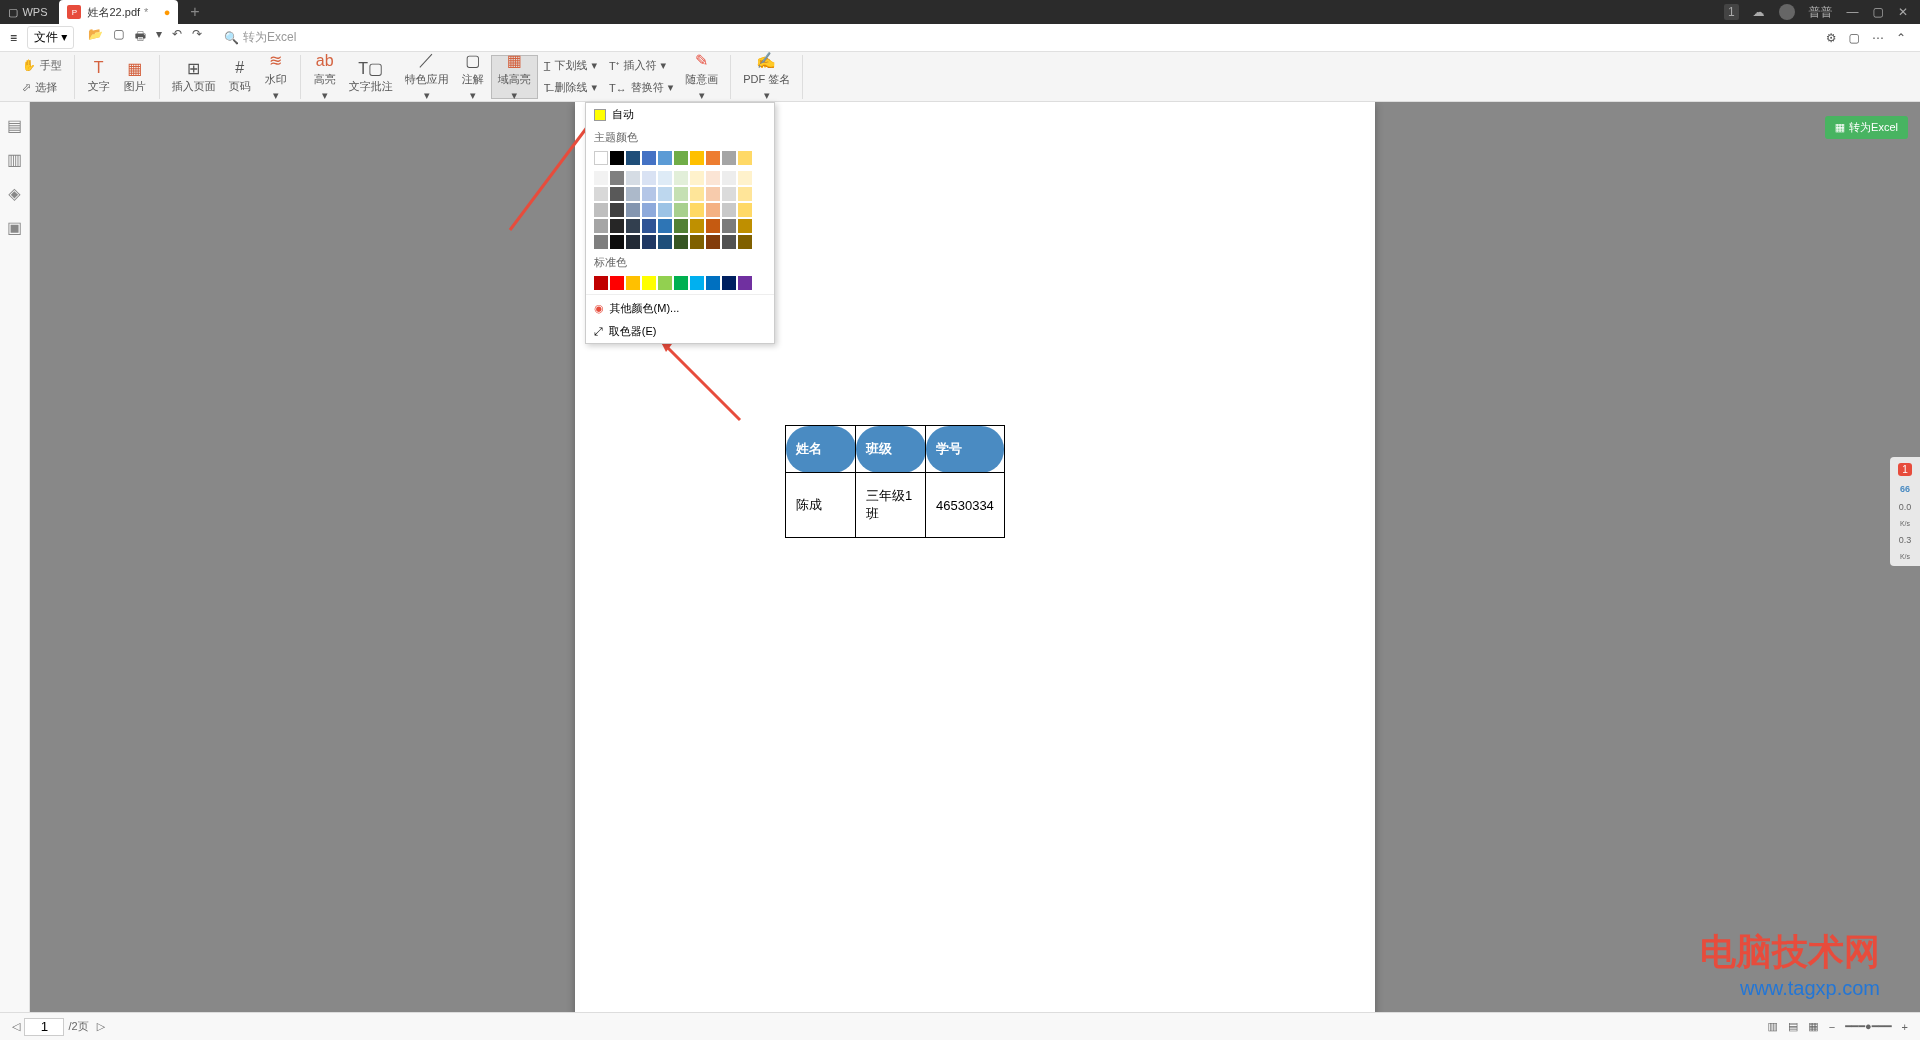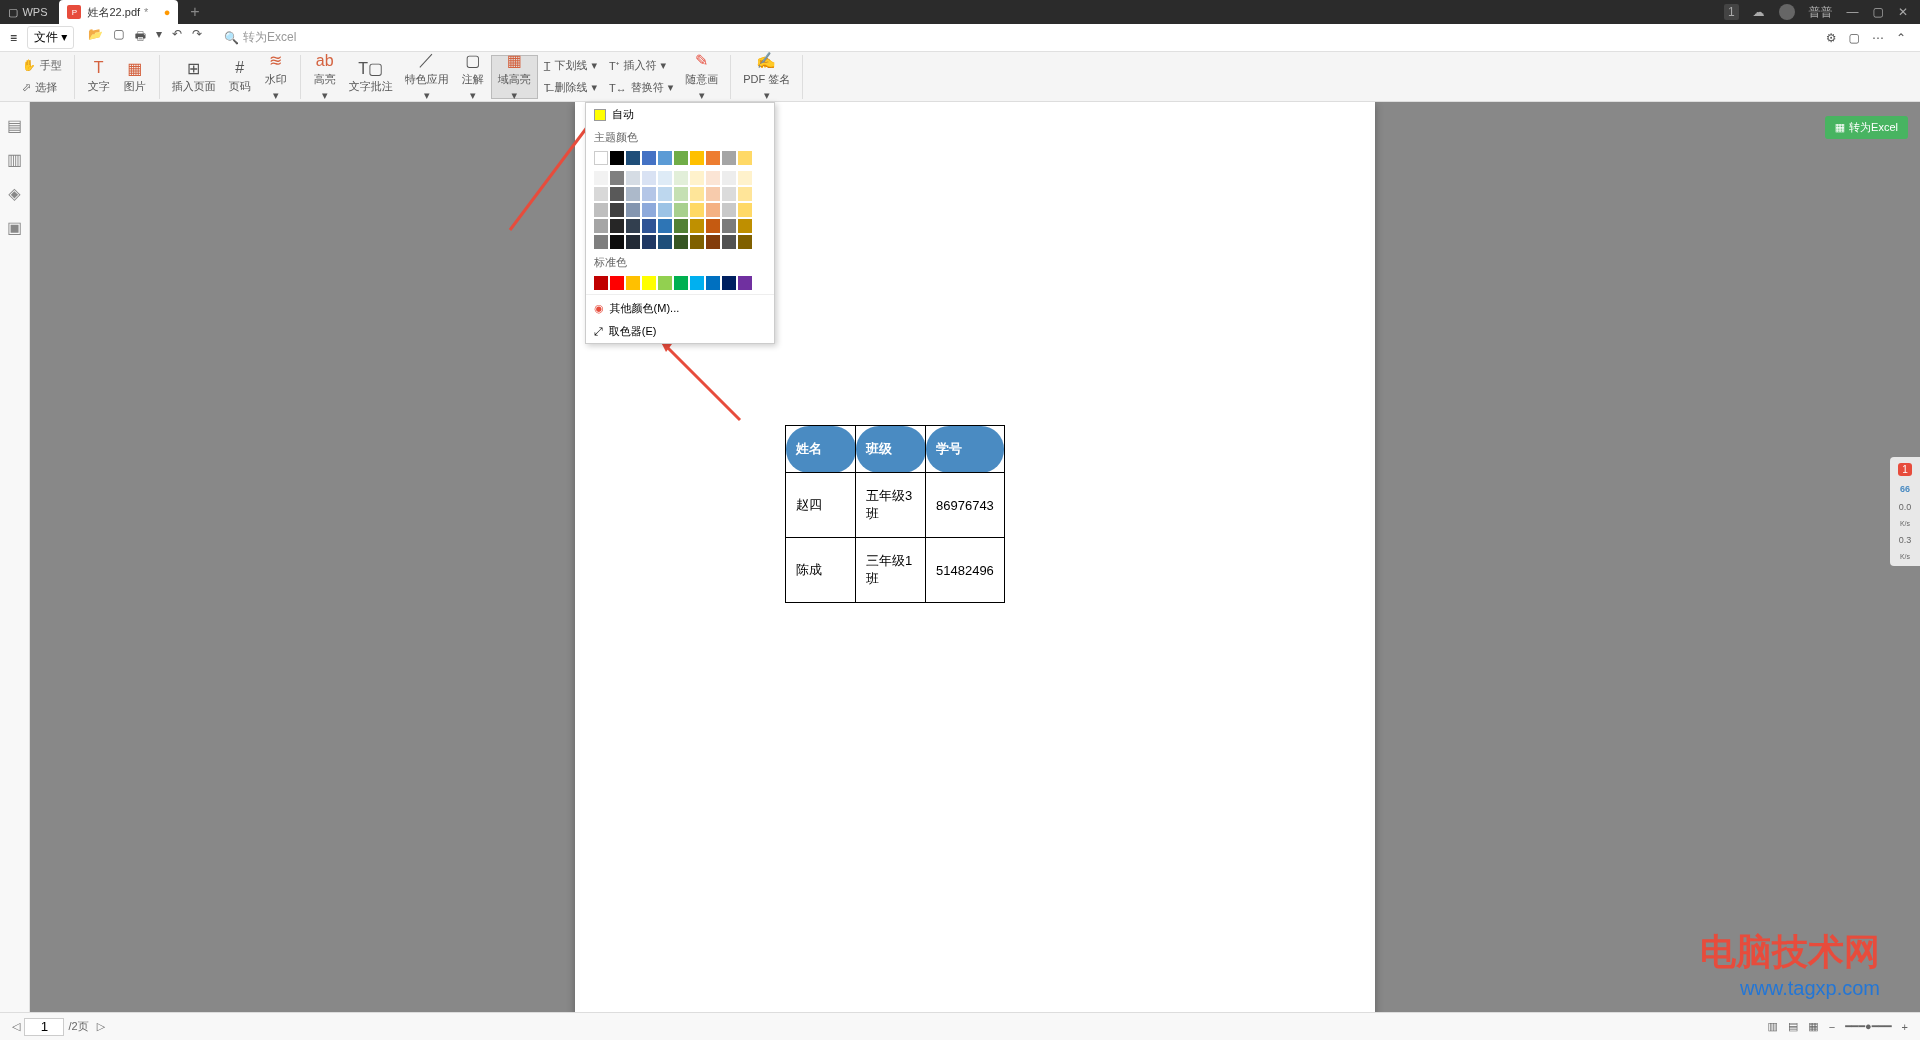--- a/index.html
+++ b/index.html
@@ -209,28 +209,23 @@
     <table class="doc-table">
       <thead>
         <tr>
           <th>姓名</th>
           <th>班级</th>
           <th>学号</th>
         </tr>
       </thead>
       <tbody id="table-body">
           <tr>
-            <td>赵四</td>
-            <td>五年级3班</td>
-            <td>86976743</td>
-          </tr>
-          <tr>
             <td>陈成</td>
             <td>三年级1班</td>
-            <td>51482496</td>
+            <td>46530334</td>
           </tr>
         </tbody>
     </table>
   </div>
 
   <div class="float-btn" style="top:14px">
     <span>▦</span>
     <span>转为Excel</span>
   </div>
 

